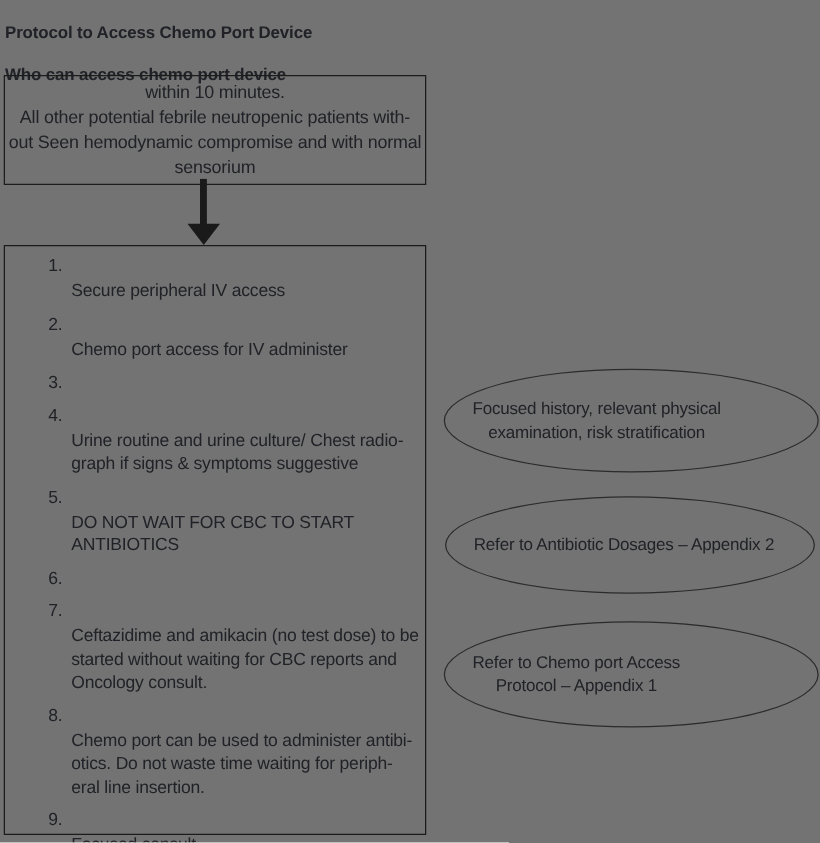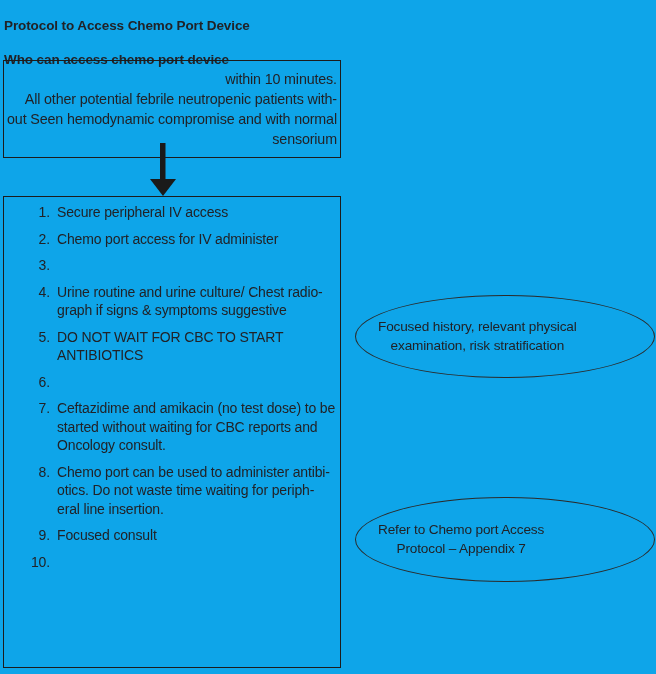--- a/index.html
+++ b/index.html
@@ -1,46 +1,46 @@
 <!DOCTYPE html>
 <html><head>
 <meta charset="utf-8">
 <style>
   html, body { margin: 0; padding: 0; background: #ffffff; }
   .page {
     position: relative;
     width: 656px;
     height: 674px;
-    background: #0ea5e9;
+    background: #737373;
     font-family: "Liberation Sans", "DejaVu Sans", sans-serif;
     color: #212227;
     overflow: hidden;
   }
   .doc-title {
     position: absolute;
     left: 4px;
     top: 0px;
     font-size: 13.5px;
     font-weight: bold;
     line-height: 17px;
     letter-spacing: -0.1px;
     white-space: pre-line;
   }
   .criteria-box {
     position: absolute;
     left: 3px;
     top: 60px;
     width: 338px;
-    height: 98px;
+    height: 88px;
     border: 1.5px solid #1c1c1c;
     box-sizing: border-box;
     display: flex;
     align-items: center;
     justify-content: center;
-    text-align: right;
+    text-align: center;
     font-size: 14.3px;
     line-height: 20px;
     letter-spacing: -0.15px;
     white-space: pre-line;
   }
   .arrow-wrap {
     position: absolute;
     left: 149px;
     top: 143px;
     width: 28px;
@@ -73,20 +73,21 @@
   }
   .step-num {
     flex: 0 0 46px;
     text-align: right;
     padding-right: 7px;
     box-sizing: content-box;
   }
   .step-text {
     flex: 1;
     white-space: pre-line;
+    margin-top: 20px;
   }
   .ellipse {
     position: absolute;
     border: 1.2px solid #2b2b2b;
     border-radius: 50%;
     box-sizing: border-box;
     display: flex;
     align-items: center;
     justify-content: flex-start;
     text-align: center;
@@ -170,19 +171,22 @@
         <span class="step-num">10.</span>
       </li>
     </ol>
   </div>
 
   <div class="ellipse ellipse-1">
     <span>Focused history, relevant physical
 examination, risk stratification</span>
   </div>
 
+  <div class="ellipse ellipse-2">
+    <span>Refer to Antibiotic Dosages – Appendix 2</span>
+  </div>
 
   <div class="ellipse ellipse-3">
     <span>Refer to Chemo port Access
-Protocol – Appendix 7</span>
+Protocol – Appendix 1</span>
   </div>
 
 </div>
 
 </body></html>

